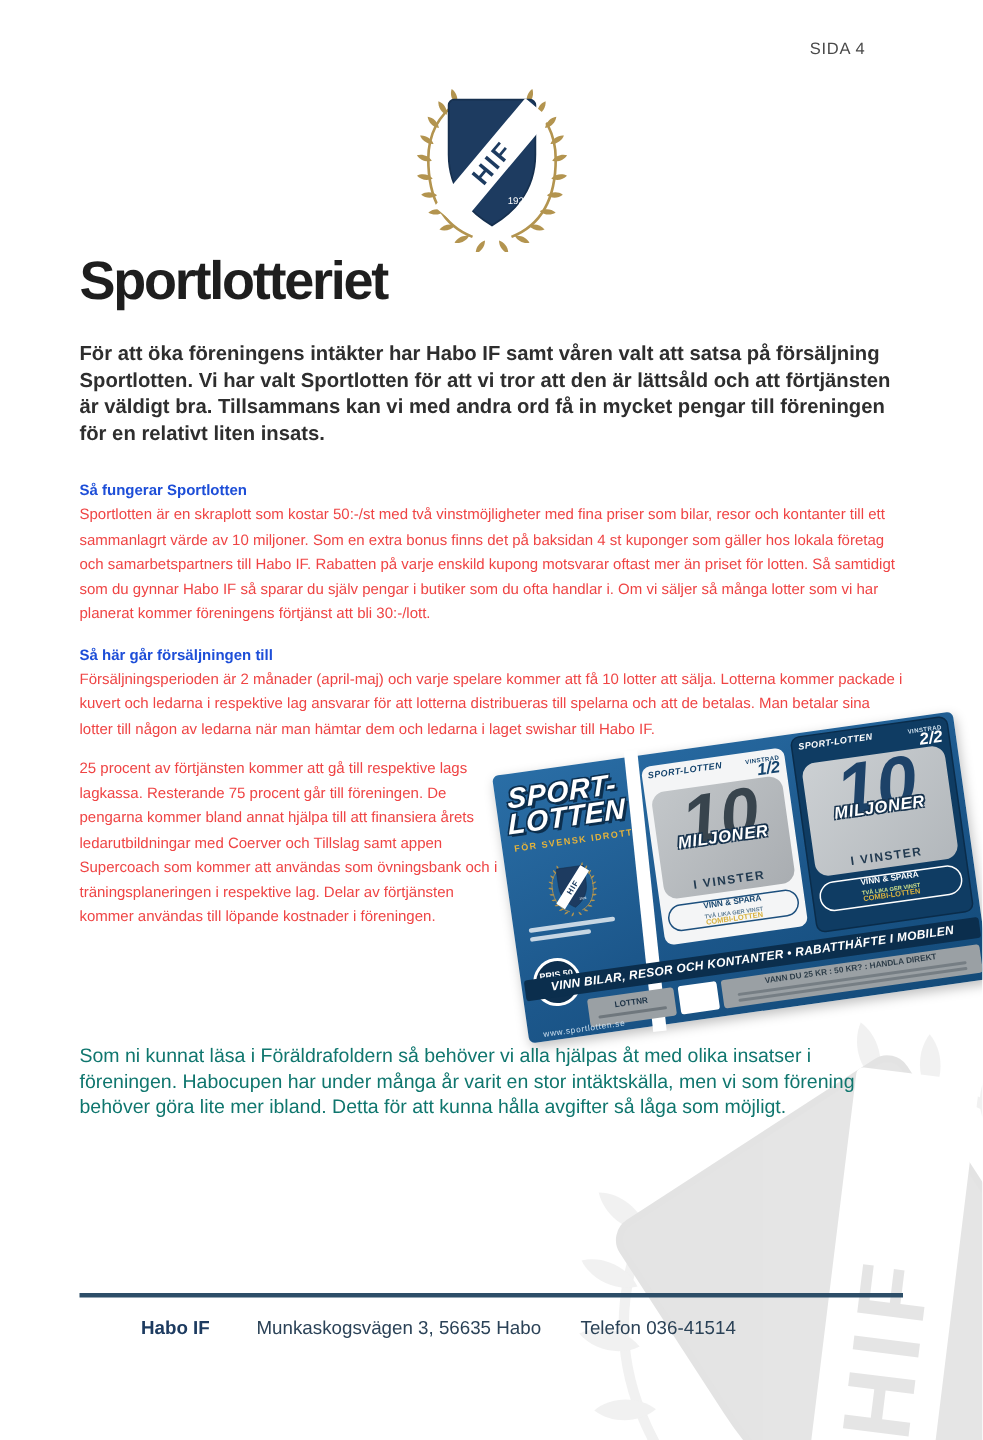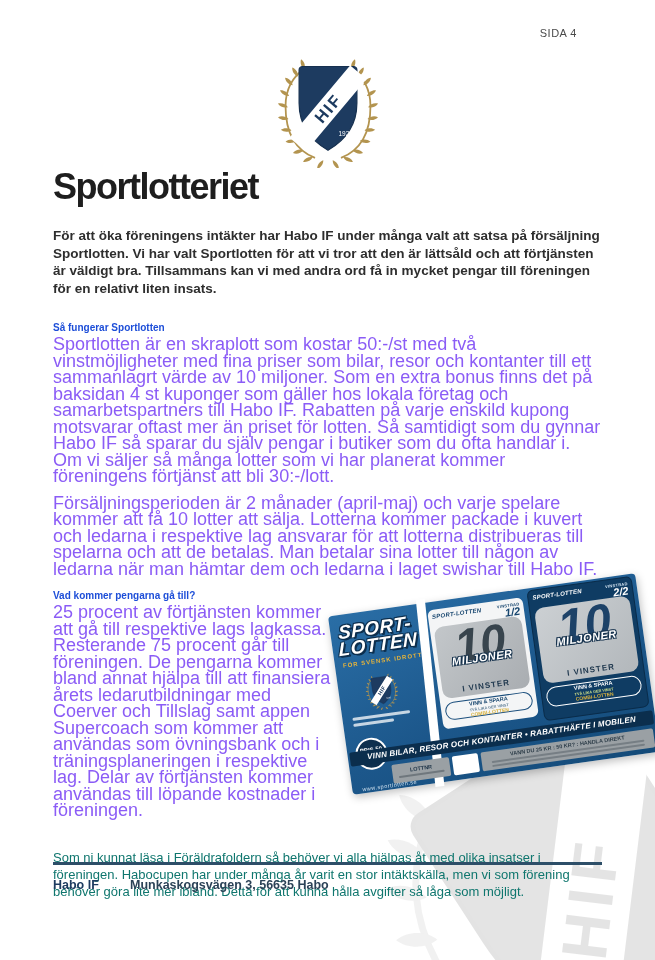--- a/index.html
+++ b/index.html
@@ -10,28 +10,28 @@
              transform:rotate(-33deg);filter:grayscale(100%);opacity:0.13;z-index:0;}
   
   .sida{position:absolute;top:27px;right:78px;font-size:11px;color:#4a4a4a;letter-spacing:0.5px;z-index:2;}
   .crest-header{position:absolute;top:44px;left:50%;transform:translateX(-50%);width:118px;height:118px;z-index:2;}
   
   .content{position:absolute;left:53px;right:53px;top:167px;z-index:1;}
   h1{margin:0 0 20px 0;font-size:36px;line-height:40px;font-weight:bold;
      letter-spacing:-1.5px;color:#1e1e1e;}
   .intro{margin:0 0 22px 0;font-size:13.5px;line-height:17.5px;font-weight:bold;color:#2e2e2e;}
   h3{margin:0;font-size:10px;line-height:17px;font-weight:bold;color:#1d4ed8;}
-  .body-p{margin:0 0 10px 0;font-size:18px;line-height:16.5px;color:#8b5cf6;}
+  .body-p{margin:0 0 10px 0;font-size:10px;line-height:16.5px;color:#ef4444;}
   .closing{clear:both;margin-top:30px;font-size:13px;line-height:17px;color:#0f766e;}
   
   .footer{position:absolute;left:53px;right:53px;top:862px;z-index:2;}
   .footer-rule{height:3px;background:#2d4e68;margin-bottom:13px;}
   .footer-row{display:flex;font-size:12.5px;color:#2b4257;}
-  .footer-org{font-weight:bold;width:77px;color:#1d3b60;}
-  .footer-addr{width:216px;font-weight:bold;}
+  .footer-org{font-weight:bold;width:77px;color:#1d3b60;margin-left:41px;}
+  .footer-addr{width:216px;}
   .footer-phone{width:126px;}
   
   .ticket-float{float:right;width:300px;height:200px;margin:-18px -45px 8px 14px;position:relative;}
   .ticket{position:absolute;left:-8px;top:8px;width:310px;height:180px;
           transform:rotate(-8deg);background:linear-gradient(160deg,#2a6ea6 0%,#1c578b 55%,#134highlight 100%);
           background:linear-gradient(160deg,#2a6ea6 0%,#1c578b 55%,#134a78 100%);
           border-radius:4px;box-shadow:1px 3px 8px rgba(0,0,0,0.25);}
   .t-left{position:absolute;left:0;top:0;bottom:0;width:94px;}
   .t-stripe{position:absolute;left:86px;top:-4px;bottom:-4px;width:9px;background:#fff;transform:rotate(2deg);}
   .t-brand{position:absolute;left:7px;top:9px;font-weight:bold;font-style:italic;font-size:19px;
@@ -158,33 +158,33 @@
 
   <div class="crest-header">
     <svg viewBox="0 0 200 210" width="118" height="124">
         <use href="#crest"></use>
       </svg>
   </div>
 
   <div class="content">
     <h1>Sportlotteriet</h1>
 
-    <p class="intro">För att öka föreningens intäkter har Habo IF under många valt att satsa på försäljning Sportlotten. Vi har valt Sportlotten för att vi tror att den är lättsåld och att förtjänsten är väldigt bra. Tillsammans kan vi med andra ord få in mycket pengar till föreningen för en relativt liten insats.</p>
+    <p class="intro">För att öka föreningens intäkter har Habo IF samt våren valt att satsa på försäljning Sportlotten. Vi har valt Sportlotten för att vi tror att den är lättsåld och att förtjänsten är väldigt bra. Tillsammans kan vi med andra ord få in mycket pengar till föreningen för en relativt liten insats.</p>
 
     <section>
       <h3>Så fungerar Sportlotten</h3>
       <p class="body-p">Sportlotten är en skraplott som kostar 50:-/st med två vinstmöjligheter med fina priser som bilar, resor och kontanter till ett sammanlagrt värde av 10 miljoner. Som en extra bonus finns det på baksidan 4 st kuponger som gäller hos lokala företag och samarbetspartners till Habo IF. Rabatten på varje enskild kupong motsvarar oftast mer än priset för lotten. Så samtidigt som du gynnar Habo IF så sparar du själv pengar i butiker som du ofta handlar i. Om vi säljer så många lotter som vi har planerat kommer föreningens förtjänst att bli 30:-/lott.</p>
     </section>
 
     <section>
+      <h3>Så här går försäljningen till</h3>
       <p class="body-p">Försäljningsperioden är 2 månader (april-maj) och varje spelare kommer att få 10 lotter att sälja. Lotterna kommer packade i kuvert och ledarna i respektive lag ansvarar för att lotterna distribueras till spelarna och att de betalas. Man betalar sina lotter till någon av ledarna när man hämtar dem och ledarna i laget swishar till Habo IF.</p>
     </section>
 
     <section>
-      <h3>Vad kommer pengarna gå till?</h3>
 
       <div class="ticket-float">
         <div class="ticket">
           <div class="t-stripe"></div>
           <div class="t-left">
             <div class="t-brand">
               <span>SPORT-</span><br>
               <span>LOTTEN</span>
             </div>
             <div class="t-tag">FÖR SVENSK IDROTT</div>
@@ -260,16 +260,17 @@
     </section>
 
     <p class="closing">Som ni kunnat läsa i Föräldrafoldern så behöver vi alla hjälpas åt med olika insatser i föreningen. Habocupen har under många år varit en stor intäktskälla, men vi som förening behöver göra lite mer ibland. Detta för att kunna hålla avgifter så låga som möjligt.</p>
   </div>
 
   <div class="footer">
     <div class="footer-rule"></div>
     <div class="footer-row">
       <span class="footer-org">Habo IF</span>
       <span class="footer-addr">Munkaskogsvägen 3, 56635 Habo</span>
+      <span class="footer-phone">Telefon 036-41514</span>
     </div>
   </div>
 
 </div>
 
 </body></html>

